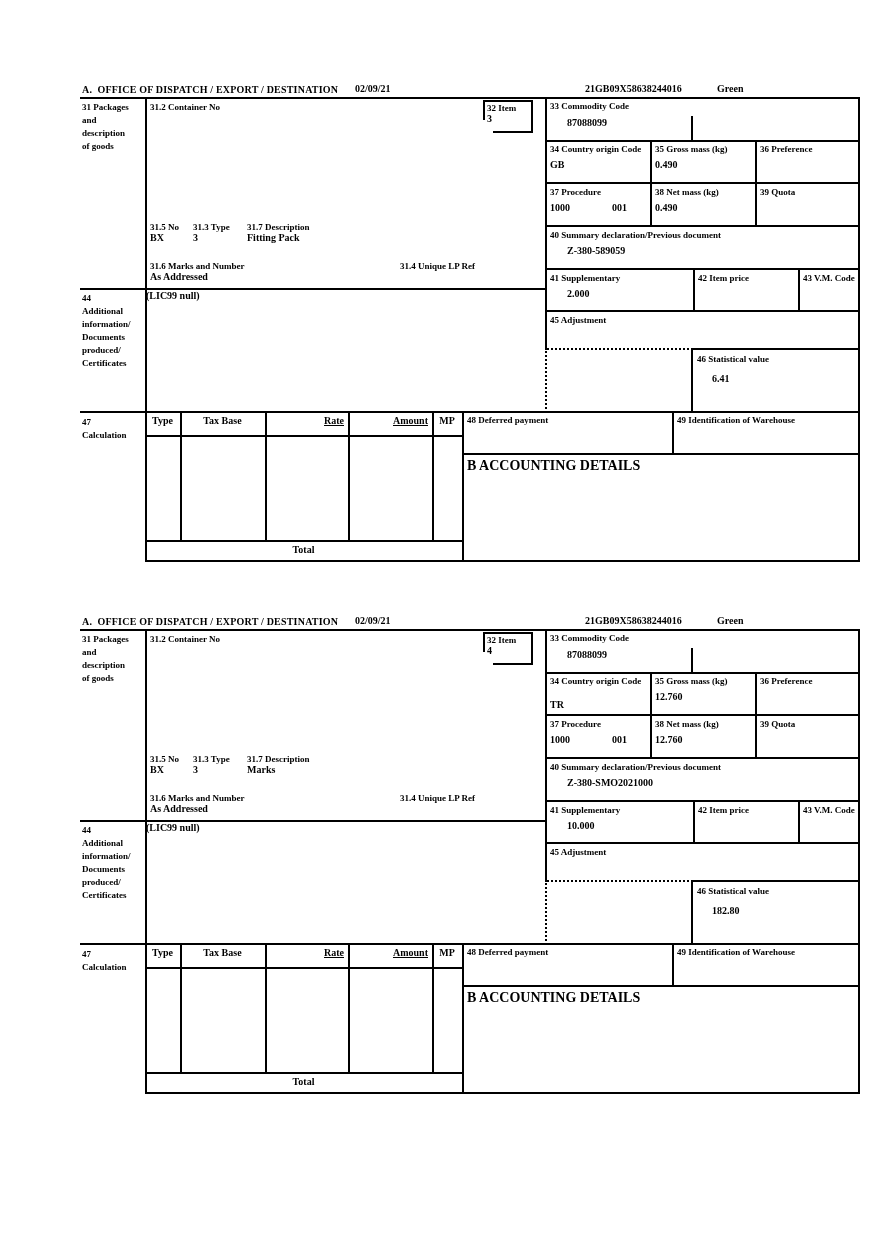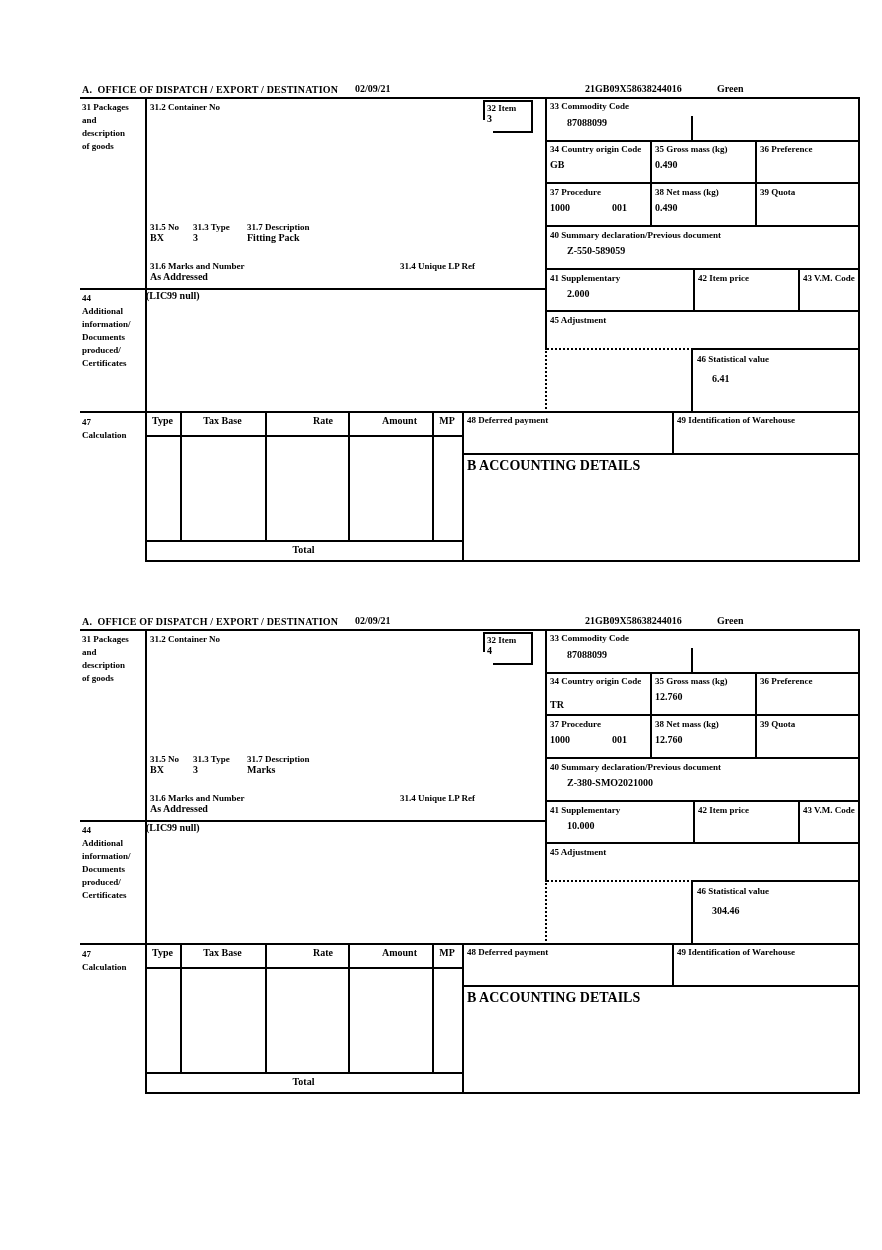--- a/index.html
+++ b/index.html
@@ -13,21 +13,21 @@
   .block { position:absolute; left:80px; width:782px; height:482px; }
   .hl { position:absolute; height:2px; background:#000; }
   .vl { position:absolute; width:2px; background:#000; }
   .dhl { position:absolute; height:0; border-top:2px dotted #000; }
   .dvl { position:absolute; width:0; border-left:2px dotted #000; }
   .lbl { position:absolute; font-size:9px; font-weight:bold; line-height:13px; white-space:pre-line; }
   .val { position:absolute; font-size:10px; font-weight:bold; line-height:14px; white-space:pre; }
   .hdr { position:absolute; font-size:10px; font-weight:bold; letter-spacing:0.2px; white-space:pre; }
   .b10 { position:absolute; font-size:14px; font-weight:bold; white-space:pre; }
   .cell { position:absolute; font-size:10px; font-weight:bold; text-align:center; }
-  .cell.right { text-align:right; padding-right:15px; }
+  .cell.right { text-align:right; padding-right:4px;text-decoration:underline; }
 </style>
 </head>
 <body>
 
 <div class="page">
   <div class="block" style="top:82px">
 
   <div class="hdr" style="left:2px;top:2px">A.  OFFICE OF DISPATCH / EXPORT / DESTINATION</div>
   <div class="val" style="left:275px;top:0px">02/09/21</div>
   <div class="val" style="left:505px;top:0px">21GB09X58638244016</div>
@@ -92,21 +92,21 @@
 
   <div class="lbl" style="left:470px;top:104px">37 Procedure</div>
   <div class="val" style="left:470px;top:119px">1000</div>
   <div class="val" style="left:532px;top:119px">001</div>
   <div class="lbl" style="left:575px;top:104px">38 Net mass (kg)</div>
   <div class="val" style="left:575px;top:119px">0.490</div>
   <div class="lbl" style="left:680px;top:104px">39 Quota</div>
   <div class="hl" style="left:465px;top:143px;width:315px"></div>
 
   <div class="lbl" style="left:470px;top:147px">40 Summary declaration/Previous document</div>
-  <div class="val" style="left:487px;top:162px">Z-550-589059</div>
+  <div class="val" style="left:487px;top:162px">Z-380-589059</div>
   <div class="hl" style="left:465px;top:186px;width:315px"></div>
 
   <div class="vl" style="left:613px;top:186px;height:44px"></div>
   <div class="vl" style="left:718px;top:186px;height:44px"></div>
   <div class="lbl" style="left:470px;top:190px">41 Supplementary</div>
   <div class="val" style="left:487px;top:205px">2.000</div>
   <div class="lbl" style="left:618px;top:190px">42 Item price</div>
   <div class="lbl" style="left:723px;top:190px">43 V.M. Code</div>
   <div class="hl" style="left:465px;top:228px;width:315px"></div>
 
@@ -220,21 +220,21 @@
   <div class="val" style="left:487px;top:205px">10.000</div>
   <div class="lbl" style="left:618px;top:190px">42 Item price</div>
   <div class="lbl" style="left:723px;top:190px">43 V.M. Code</div>
   <div class="hl" style="left:465px;top:228px;width:315px"></div>
 
   <div class="lbl" style="left:470px;top:232px">45 Adjustment</div>
   <div class="dhl" style="left:467px;top:266px;width:146px"></div>
   <div class="hl" style="left:611px;top:266px;width:169px"></div>
   <div class="vl" style="left:611px;top:268px;height:61px"></div>
   <div class="lbl" style="left:617px;top:271px">46 Statistical value</div>
-  <div class="val" style="left:632px;top:290px">304.46</div>
+  <div class="val" style="left:632px;top:290px">182.80</div>
 
   <div class="vl" style="left:100px;top:329px;height:131px"></div>
   <div class="vl" style="left:185px;top:329px;height:131px"></div>
   <div class="vl" style="left:268px;top:329px;height:131px"></div>
   <div class="vl" style="left:352px;top:329px;height:131px"></div>
   <div class="vl" style="left:382px;top:329px;height:151px"></div>
   <div class="hl" style="left:65px;top:353px;width:319px"></div>
   <div class="hl" style="left:65px;top:458px;width:319px"></div>
   <div class="hl" style="left:65px;top:478px;width:715px"></div>
   <div class="cell" style="left:65px;top:333px;width:35px">Type</div>

